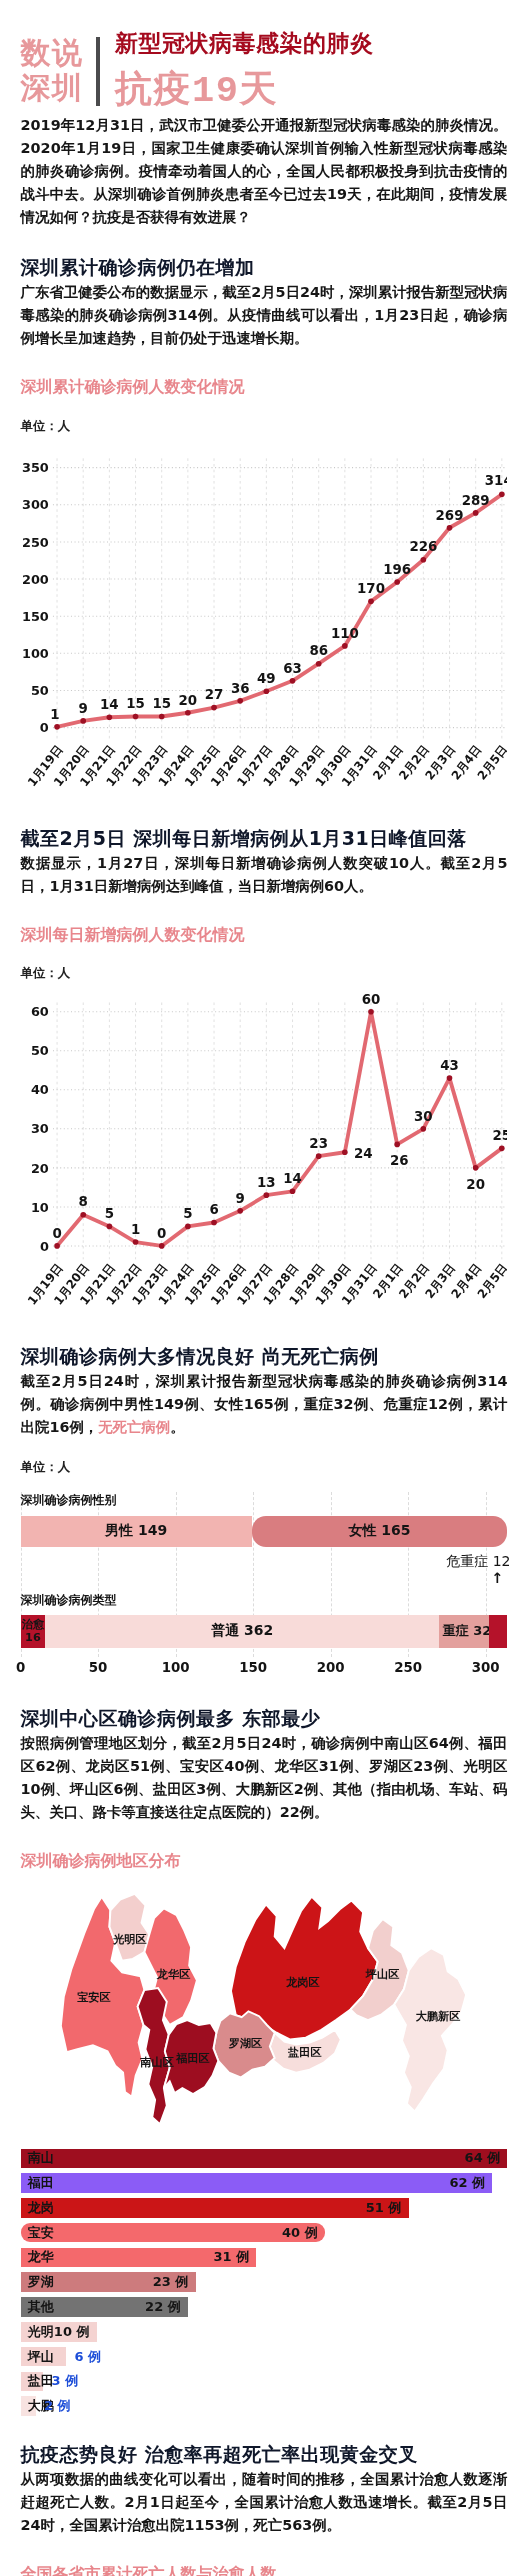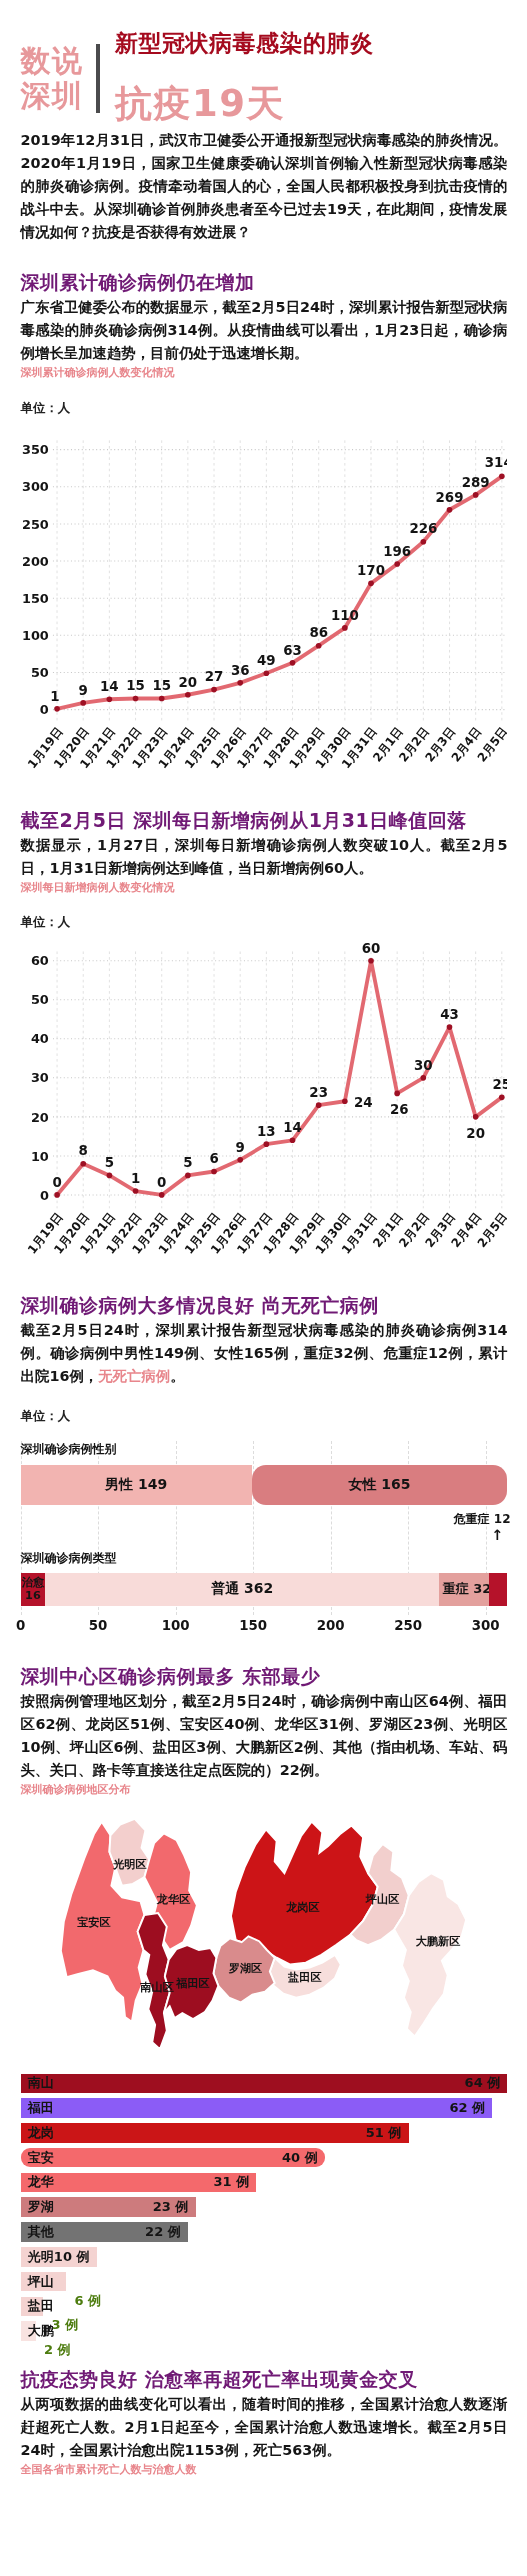--- a/index.html
+++ b/index.html
@@ -4,52 +4,52 @@
 <style>
   html,body{margin:0;padding:0;}
   body{width:528px;height:3165px;overflow:hidden;background:#ffffff;
        font-family:"DejaVu Sans","Liberation Sans",sans-serif;color:#141414;}
   .wrap{padding:0 20.6px;}
   
   .header{display:flex;align-items:center;padding-top:28px;}
   .logo{font-size:30px;font-weight:900;color:#e7989b;line-height:1.16;letter-spacing:1.5px;}
   .divider{width:3.6px;height:69px;background:#4b4b4d;margin:0 15.5px 0 12.4px;}
   .t1{font-size:23px;font-weight:900;color:#a50a1e;letter-spacing:0.5px;}
-  .t2{font-size:37px;font-weight:900;color:#e7989b;margin-top:20px;letter-spacing:1.5px;}
+  .t2{font-size:37px;font-weight:900;color:#e7989b;margin-top:5px;letter-spacing:1.5px;font-family:Liberation Mono, monospace;}
   
   p.body{font-size:14.4px;line-height:23px;font-weight:700;margin:0;text-align:justify;color:#161616;}
   .mt-intro{margin-top:23px;}
   .para{margin-top:11.3px;}
-  h2.sec{font-size:19px;font-weight:900;color:#701a75;margin:26px 0 0;letter-spacing:0.5px;}
-  .chart-title{font-size:11px;font-weight:800;color:#e8868c;}
+  h2.sec{font-size:19px;font-weight:900;color:#0f172a;margin:26px 0 0;letter-spacing:0.5px;}
+  .chart-title{font-size:16px;font-weight:800;color:#e8868c;margin-top:27px;}
   .unit{font-size:12.4px;font-weight:700;color:#222;margin-top:19.6px;}
   .hl{color:#e8868c;}
   svg.chart{display:block;margin-top:4.1px;}
   
   .bars-wrap{position:relative;margin-top:16.5px;}
   .vgrid{position:absolute;top:0;bottom:23px;width:0;border-left:1px dashed #dcdcdc;z-index:0;}
   .bar-label{font-size:12px;font-weight:700;position:relative;z-index:1;}
   .hstack{display:flex;position:relative;z-index:1;margin-top:6.2px;}
   .hstack .seg{display:flex;align-items:center;justify-content:center;overflow:visible;}
   .hstack .seg span{font-size:14px;font-weight:700;white-space:nowrap;color:#141414;}
   .seg .stack2{display:flex;flex-direction:column;align-items:center;line-height:1.15;}
   .seg .stack2 span{font-size:11.3px;}
   .type-row{margin-top:45px;position:relative;z-index:1;}
   .critical-note{position:absolute;right:-3.1px;top:-39px;text-align:right;z-index:2;}
-  .critical-note .lbl{font-size:12px;font-weight:700;white-space:nowrap;}
+  .critical-note .lbl{font-size:14px;font-weight:400;white-space:nowrap;}
   .critical-note .arr{font-size:14.4px;font-weight:700;margin-right:7.2px;line-height:1.05;}
   .axis-row{position:relative;height:19.6px;margin-top:12.4px;z-index:1;}
   .axis-row span{position:absolute;transform:translateX(-50%);font-size:13.4px;font-weight:700;color:#141414;}
   
   .dbars{margin-top:15.5px;}
   .dbar-row{margin-bottom:5.2px;position:relative;height:19.6px;}
   .dbar{height:19.6px;position:relative;}
   .dbar .nm{position:absolute;left:7.2px;top:50%;transform:translateY(-50%);font-size:13px;font-weight:800;color:#141414;white-space:nowrap;}
   .dbar .val-in{position:absolute;right:7.2px;top:50%;transform:translateY(-50%);font-size:13px;font-weight:800;color:#141414;white-space:nowrap;}
-  .dbar .val-out{position:absolute;left:calc(100% + 8.2px);top:50%;transform:translateY(-50%);font-size:13px;font-weight:800;color:#4d7c0f;white-space:nowrap;margin-top:19px;}
+  .dbar .val-out{position:absolute;left:calc(100% + 8.2px);top:50%;transform:translateY(-50%);font-size:13px;font-weight:800;color:#1d4ed8;white-space:nowrap;}
   
   .map-svg{display:block;margin-top:8.2px;}
   .map-label{font-size:23px;font-weight:800;fill:#141414;}
 </style>
 </head>
 <body>
 
 <div class="wrap">
 
   <div class="header">
@@ -263,21 +263,21 @@
   <div class="bars-wrap" id="stackedBars">
       <div class="vgrid" style="left: 0%;"></div>
       <div class="vgrid" style="left: 15.9236%;"></div>
       <div class="vgrid" style="left: 31.8471%;"></div>
       <div class="vgrid" style="left: 47.7707%;"></div>
       <div class="vgrid" style="left: 63.6943%;"></div>
       <div class="vgrid" style="left: 79.6178%;"></div>
       <div class="vgrid" style="left: 95.5414%;"></div>
       <div>
         <div class="bar-label">深圳确诊病例性别</div>
-        <div class="hstack" style="height: 40px;">
+        <div class="hstack" style="height: 31px;">
           <div class="seg" style="width: 47.4522%; background: rgb(242, 180, 177);">
             <span>男性 149</span>
           </div>
           <div class="seg" style="width: 52.5478%; background: rgb(217, 125, 128); border-radius: 14px;">
             <span>女性 165</span>
           </div>
         </div>
       </div>
       <div class="type-row" style="position: relative;">
         <div class="bar-label">深圳确诊病例类型</div>

